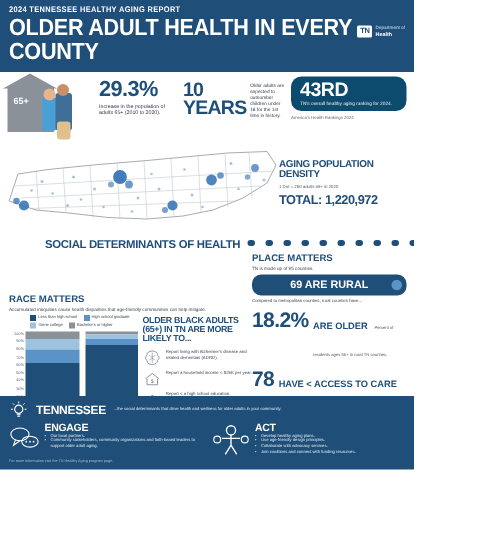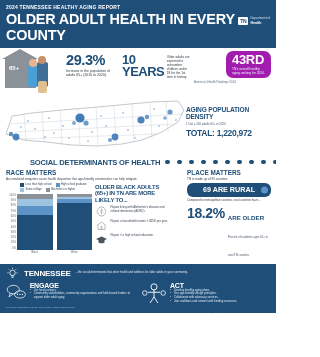--- a/index.html
+++ b/index.html
@@ -57,41 +57,41 @@
   .stat-pct { flex: none; width: 52px; padding-top: 3px; }
   .big-num { font-size: 14.5px; font-weight: bold; color: #1f4e79; line-height: .95; letter-spacing: -.4px; }
   .stat-sub { font-size: 3.5px; color: #2f3b45; line-height: 1.3; margin-top: 1.5px; }
 
   .stat-years { flex: none; display: flex; gap: 2.5px; padding-top: 3px; width: 68px; }
   .years-num { font-size: 13px; font-weight: bold; color: #1f4e79; line-height: .92; letter-spacing: -.5px; }
   .years-txt { font-size: 3.2px; color: #2f3b45; line-height: 1.3; padding-top: 1px; }
 
   .rank-box { flex: 1; }
   .rank-pill {
-    background: #a21caf; border-radius: 7px; padding: 2px 6px 3px 6px; color: #fff; margin-left: 32px;
+    background: #0c4a6e; border-radius: 7px; padding: 2px 6px 3px 6px; color: #fff;
   }
   .rank-num { font-size: 13px; font-weight: bold; line-height: 1; letter-spacing: -.3px; }
   .rank-sub { font-size: 3.2px; line-height: 1.25; margin-top: 1px; color: #eaf2f9; }
   .rank-src { font-size: 2.9px; color: #5a6b7a; margin-top: 2px; }
 
   
   .map-wrap { position: relative; height: 60px; margin-top: 1px; }
   .map-svg { position: absolute; left: 2px; top: 0; }
   .map-legend { position: absolute; right: 4px; top: 11px; width: 86px; }
   .map-legend h4 { font-size: 6.6px; font-weight: bold; color: #1f4e79; line-height: 1.05; letter-spacing: -.2px; }
   .map-legend .leg { font-size: 2.9px; color: #4a5a68; margin-top: 1.5px; }
   .map-total { font-size: 8.5px; font-weight: bold; color: #1f4e79; margin-top: 2px; letter-spacing: -.3px; }
 
   
   .sdoh-head { display: flex; align-items: center; gap: 5px; padding: 0 6px; margin-top: 2px; }
   .sdoh-head h2 { font-size: 7.6px; font-weight: bold; color: #1f4e79; letter-spacing: -.2px; white-space: nowrap; padding-left: 24px; }
   .dots { display: flex; gap: 7.5px; flex: 1; }
   .dot { width: 4.5px; height: 4.5px; border-radius: 50%; background: #1f4e79; }
 
-  .cols { display: flex; padding: 2px 5px 0 6px; gap: 19px; }
+  .cols { display: flex; padding: 2px 5px 0 6px; gap: 0; align-items: flex-end; }
   .col-left { width: 162px; }
   .col-right { flex: 1; }
   h3.sub { font-size: 6.4px; font-weight: bold; color: #1f4e79; }
   .lede { font-size: 3.1px; color: #3b4752; line-height: 1.35; margin-top: 1px; }
 
   .chart-row { display: flex; gap: 3px; margin-top: 2px; }
   .chart-box { width: 86px; }
   .legend { display: flex; flex-wrap: wrap; gap: 1px 4px; padding-left: 14px; }
   .lg { display: flex; align-items: center; gap: 1.5px; font-size: 2.7px; color: #3b4752; }
   .sw { width: 4px; height: 4px; }

